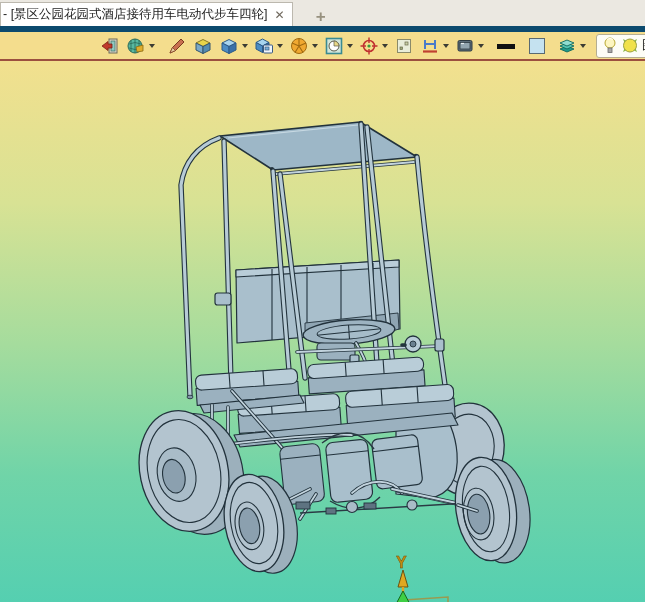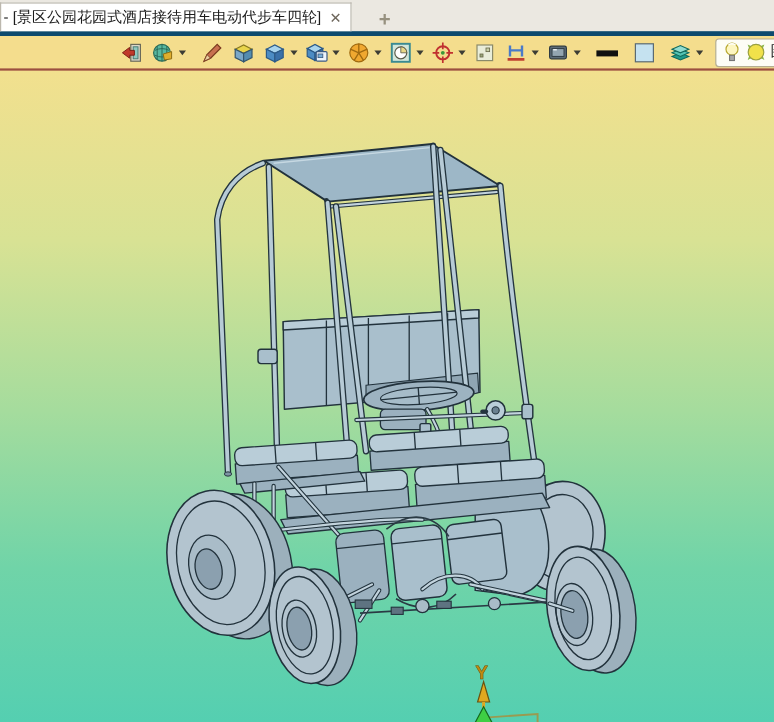--- a/index.html
+++ b/index.html
@@ -4,21 +4,21 @@
 <style>
   html,body{margin:0;padding:0;}
   body{
     width:645px;height:602px;overflow:hidden;position:relative;
     font-family:"Liberation Sans","DejaVu Sans",sans-serif;
     background:#ebe8e1;
   }
   
   .tabbar{
     height:26px;background:#ebe8e1;display:flex;align-items:flex-end;
-    border-bottom:4px solid #0c4a6e;box-sizing:content-box;
+    border-bottom:6px solid #0c4a6e;box-sizing:content-box;
   }
   .tab{
     height:23px;background:#ffffff;border:1px solid #bcb8ae;border-bottom:none;
     display:flex;align-items:center;padding:0 7px 0 2px;font-size:12.5px;color:#1c1c1c;
     white-space:nowrap;overflow:hidden;margin-left:0;
   }
   .tab-close{margin-left:7px;color:#6e675c;font-size:12px;font-weight:bold;cursor:default;}
   .newtab{
     width:30px;height:19px;margin-left:13px;display:flex;align-items:center;justify-content:center;
     color:#97917f;font-size:17px;font-weight:bold;

